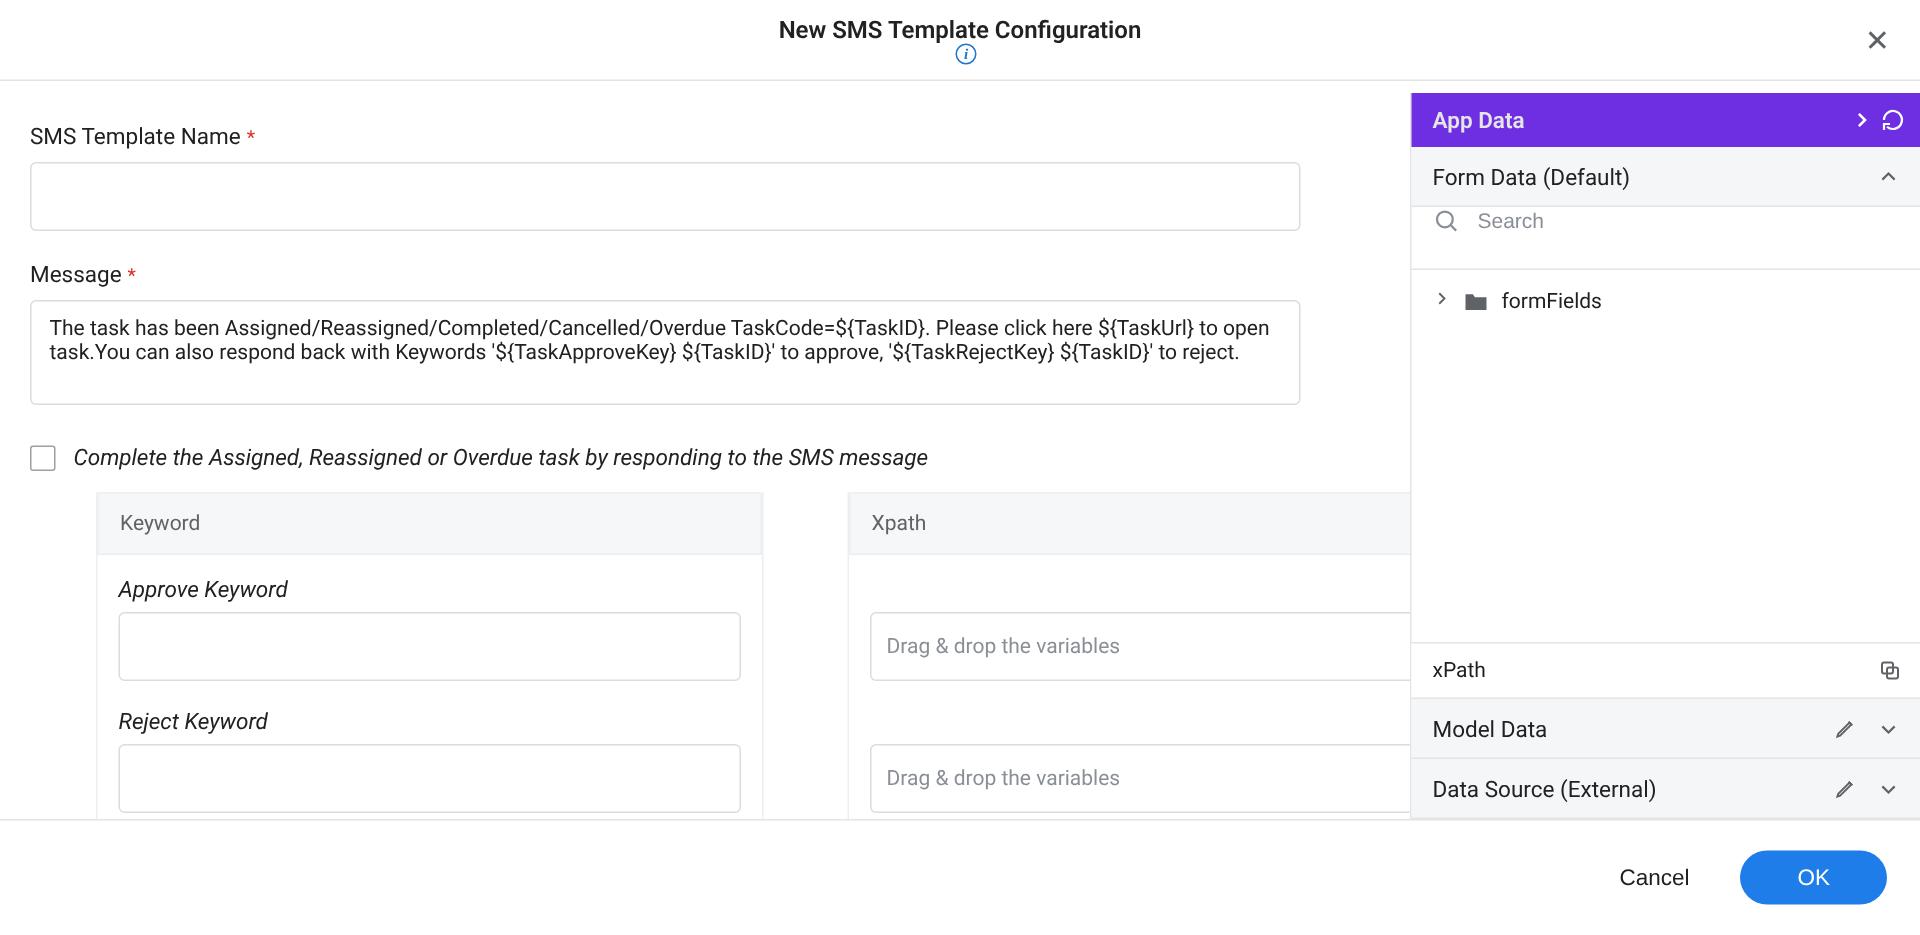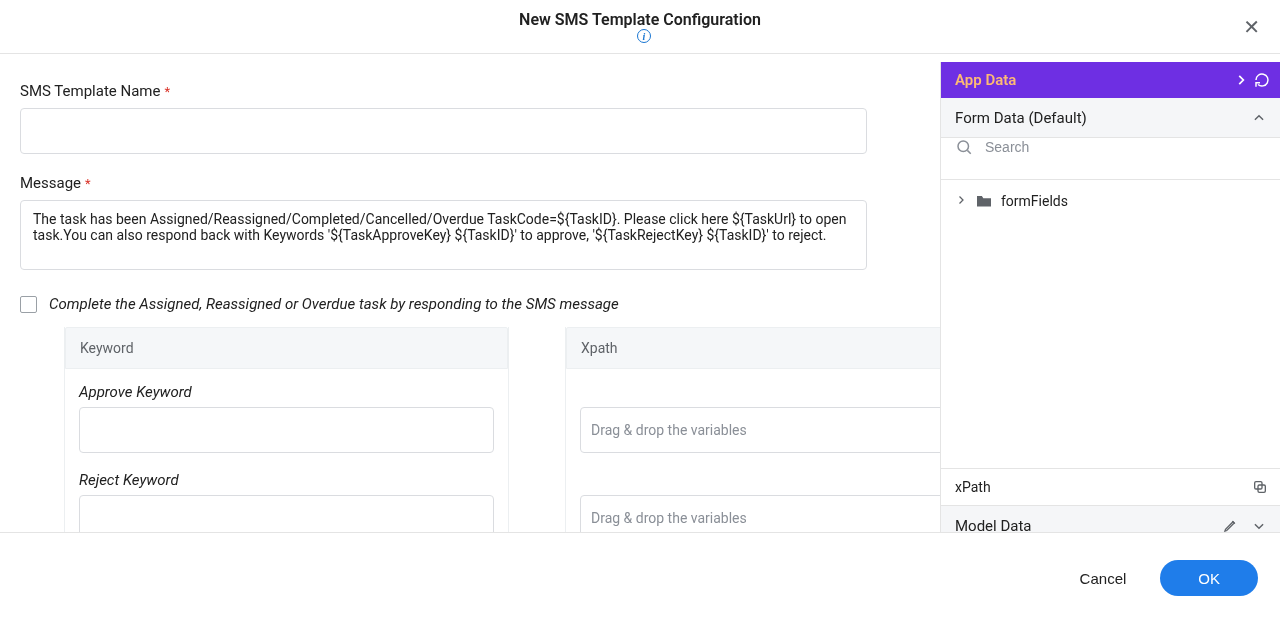--- a/index.html
+++ b/index.html
@@ -154,21 +154,21 @@
   }
   .sub-label {
     font-size: 15px;
     color: #212121;
     margin-bottom: 6px;
     font-style: italic;
   }
 
   .side-header {
     background: #6e2fe3;
-    color: #fdba74;
+    color: #e5e5e5;
     height: 36px;
     display: flex;
     align-items: center;
     justify-content: space-between;
     padding: 0 10px 0 14px;
     font-size: 15px;
     font-weight: 600;
   }
   .side-header-icons {
     display: flex;
@@ -227,21 +227,21 @@
     border-top: 1px solid #e4e4e4;
     border-bottom: 1px solid #e4e4e4;
     font-size: 14px;
     color: #212121;
     background: #fff;
   }
 
   .footer {
     position: absolute;
     left: 0; right: 0; bottom: 0;
-    height: 91px;
+    height: 77px;
     border-top: 1px solid #e4e4e4;
     display: flex;
     align-items: center;
     justify-content: flex-end;
     padding: 0 22px;
     gap: 28px;
     background: #fff;
   }
   .btn-cancel {
     font-size: 15px;
@@ -394,20 +394,36 @@
             </svg>
         </span>
         <span class="chev-down-icon">
           <svg width="14" height="14" viewBox="0 0 24 24" fill="none" stroke="#5f6368" stroke-width="2.5">
               <polyline points="5 9 12 16 19 9"></polyline>
             </svg>
         </span>
       </div>
     </div>
 
+    <div class="accordion-row">
+      <span>Data Source (External)</span>
+      <div class="right">
+        <span class="pencil-icon">
+          <svg width="15" height="15" viewBox="0 0 24 24" fill="none" stroke="#5f6368" stroke-width="2">
+              <path d="M3 21 l3-1 L18 8 l-2-2 L4 18 z"></path>
+              <path d="M15 5 l4 4"></path>
+            </svg>
+        </span>
+        <span class="chev-down-icon">
+          <svg width="14" height="14" viewBox="0 0 24 24" fill="none" stroke="#5f6368" stroke-width="2.5">
+              <polyline points="5 9 12 16 19 9"></polyline>
+            </svg>
+        </span>
+      </div>
+    </div>
 
   </div>
 </div>
 
 <div class="footer">
   <button class="btn-cancel">Cancel</button>
   <button class="btn-ok">OK</button>
 </div>
 
 </body></html>

